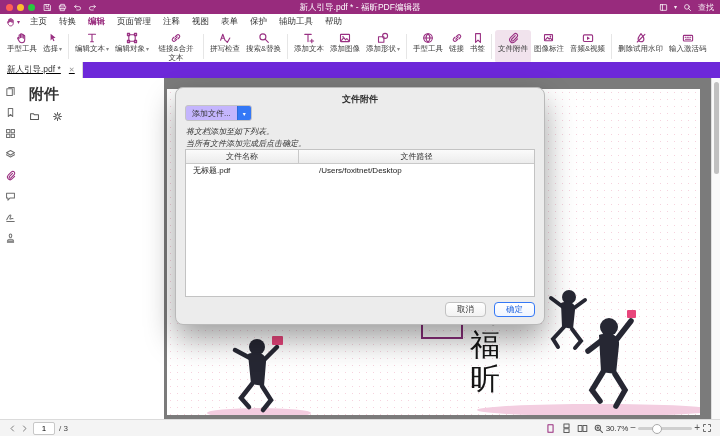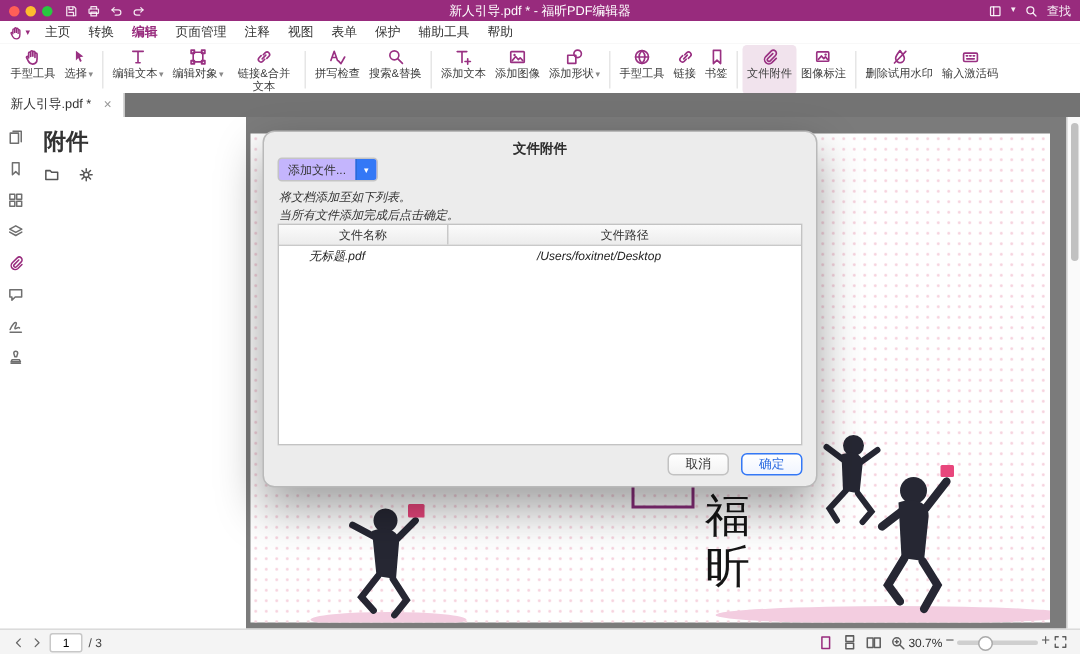--- a/index.html
+++ b/index.html
@@ -28,21 +28,21 @@
   .toolbar{position:absolute;top:29px;left:0;right:0;height:33px;background:#fff;border-bottom:1px solid #ddd;display:flex;align-items:stretch;padding:1px 4px;overflow:hidden;}
   .tool{display:flex;flex-direction:column;align-items:center;justify-content:flex-start;padding:2px 3px;border-radius:3px;}
   .tool.active{background:#F1E3ED;}
   .tool .icon{color:#993082;height:12px;}
   .tool .lbl{font-size:7.5px;line-height:8.5px;color:#3c3c3c;text-align:center;margin-top:1px;white-space:nowrap;}
   .tool.wrap .lbl{white-space:normal;max-width:42px;}
   .caret{font-size:6px;color:#8a8a8a;margin-left:1px;}
   .tsep{width:1px;background:#e6e6e6;margin:4px 3px;}
 
   
-  .tabbar{position:absolute;top:62px;left:0;right:0;height:16px;background:#737373;border-bottom:1px solid #d8d8d8;display:flex;}
+  .tabbar{position:absolute;top:62px;left:0;right:0;height:16px;background:#6d28d9;border-bottom:1px solid #d8d8d8;display:flex;text-decoration:underline;}
   .tab{display:flex;align-items:center;background:#fff;padding:0 7px;gap:8px;border-right:1px solid #d8d8d8;}
   .tab-label{font-size:8.5px;color:#333;}
   .tab-close{font-size:7px;color:#999;}
 
   
   .strip{position:absolute;top:78px;left:0;width:20px;bottom:16px;background:#fff;border-right:1px solid #e4e4e4;display:flex;flex-direction:column;align-items:center;padding-top:8px;gap:10px;}
   .strip .sicon{color:#6f6f6f;}
   .strip .sicon.active{color:#982B7D;}
   .panel{position:absolute;top:78px;left:20px;width:144px;bottom:16px;background:#fff;border-right:1px solid #d9d9d9;}
   .panel-title{font-size:15px;font-weight:bold;color:#333;padding:7px 9px 4px;}
@@ -64,21 +64,21 @@
   .add-label{font-size:8px;color:#333;padding:0 6px;display:flex;align-items:center;}
   .add-caret{width:13px;background:#3478F6;color:#fff;font-size:6px;display:flex;align-items:center;justify-content:center;border-left:1px solid #2d6ad8;}
   .dlg-text{position:absolute;left:10px;font-size:8px;color:#333;font-style:italic;}
   .t1{top:38px;}.t2{top:50px;}
   .dtable{position:absolute;left:9px;right:9px;top:61px;height:146px;border:1px solid #c3c3c3;background:#fff;display:flex;flex-direction:column;overflow:hidden;}
   .thead{display:flex;height:13px;background:linear-gradient(#fbfbfb,#ececec);border-bottom:1px solid #c9c9c9;flex:none;}
   .th{font-size:8px;color:#333;display:flex;align-items:center;justify-content:center;}
   .th.c1{width:112px;border-right:1px solid #c9c9c9;}
   .th.c2{flex:1;}
   .trow{display:flex;height:13px;align-items:center;flex:none;}
-  .tcell{font-size:8px;color:#222;padding:0 20px;overflow:hidden;white-space:nowrap;font-style:italic;}
+  .tcell{font-size:8px;color:#222;padding:0 7px;overflow:hidden;white-space:nowrap;}
   .tcell.c1{width:112px;}
   .tcell.c2{flex:1;}
   .dlg-actions{position:absolute;right:9px;top:214px;display:flex;gap:8px;}
   .btn{height:15px;border-radius:4px;border:1px solid #c2c2c2;background:linear-gradient(#ffffff,#f2f2f2);font-size:8.5px;color:#333;padding:0 11px;font-family:inherit;line-height:13px;}
   .btn.primary{border-color:#3478F6;color:#2a6ae0;background:linear-gradient(#ffffff,#f0f5ff);}
 
   
   .statusbar{position:absolute;left:0;right:0;bottom:0;height:16px;background:#F4F4F4;border-top:1px solid #dbdbdb;display:flex;align-items:center;padding:0 8px;font-size:8px;color:#444;}
   .sb-left{display:flex;align-items:center;gap:4px;}
   .sb-left .icon{color:#666;}
@@ -304,20 +304,29 @@
       <div class="tool">
         <span class="icon">
           <svg width="12" height="12" viewBox="0 0 12 12" fill="none" stroke="currentColor" stroke-width="1.1" stroke-linecap="round" stroke-linejoin="round">
             <rect x="1.5" y="2.6" width="8" height="6.2" rx=".5"></rect>
             <path d="M2.6 7.6l2-2.3 1.6 1.8 1.1-1.2 1.4 1.7"></path>
             <circle cx="7.4" cy="4.4" r=".8" fill="currentColor" stroke="none"></circle>
           </svg>
         </span>
         <div class="lbl">图像标注</div>
       </div>
+      <div class="tool">
+        <span class="icon">
+          <svg width="12" height="12" viewBox="0 0 12 12" fill="none" stroke="currentColor" stroke-width="1.1" stroke-linecap="round" stroke-linejoin="round">
+            <rect x="1.4" y="2.9" width="9.2" height="6.6" rx="1"></rect>
+            <path d="M5 4.6l3 1.7-3 1.7z" fill="currentColor" stroke="none"></path>
+          </svg>
+        </span>
+        <div class="lbl">音频&amp;视频</div>
+      </div>
       <div class="tsep"></div>
       <div class="tool">
         <span class="icon">
           <svg width="12" height="12" viewBox="0 0 12 12" fill="none" stroke="currentColor" stroke-width="1.1" stroke-linecap="round" stroke-linejoin="round">
             <path d="M6 1.7c1.7 2.2 2.9 3.7 2.9 5.2a2.9 2.9 0 1 1-5.8 0C3.1 5.4 4.3 3.9 6 1.7z"></path>
             <path d="M2.3 10L9.9 2.3"></path>
           </svg>
         </span>
         <div class="lbl">删除试用水印</div>
       </div>

